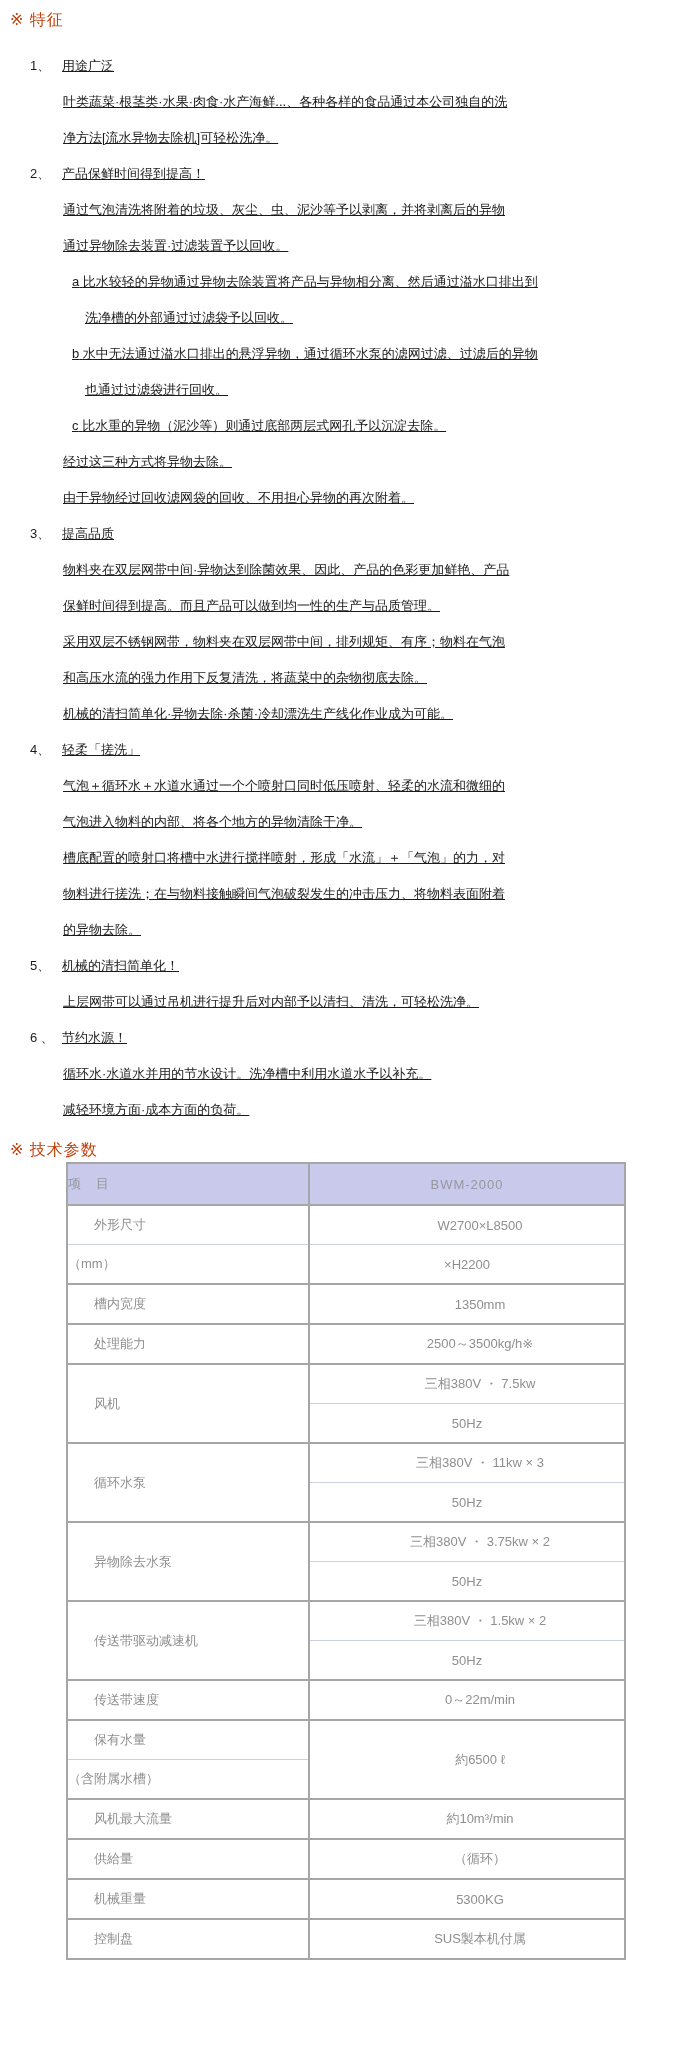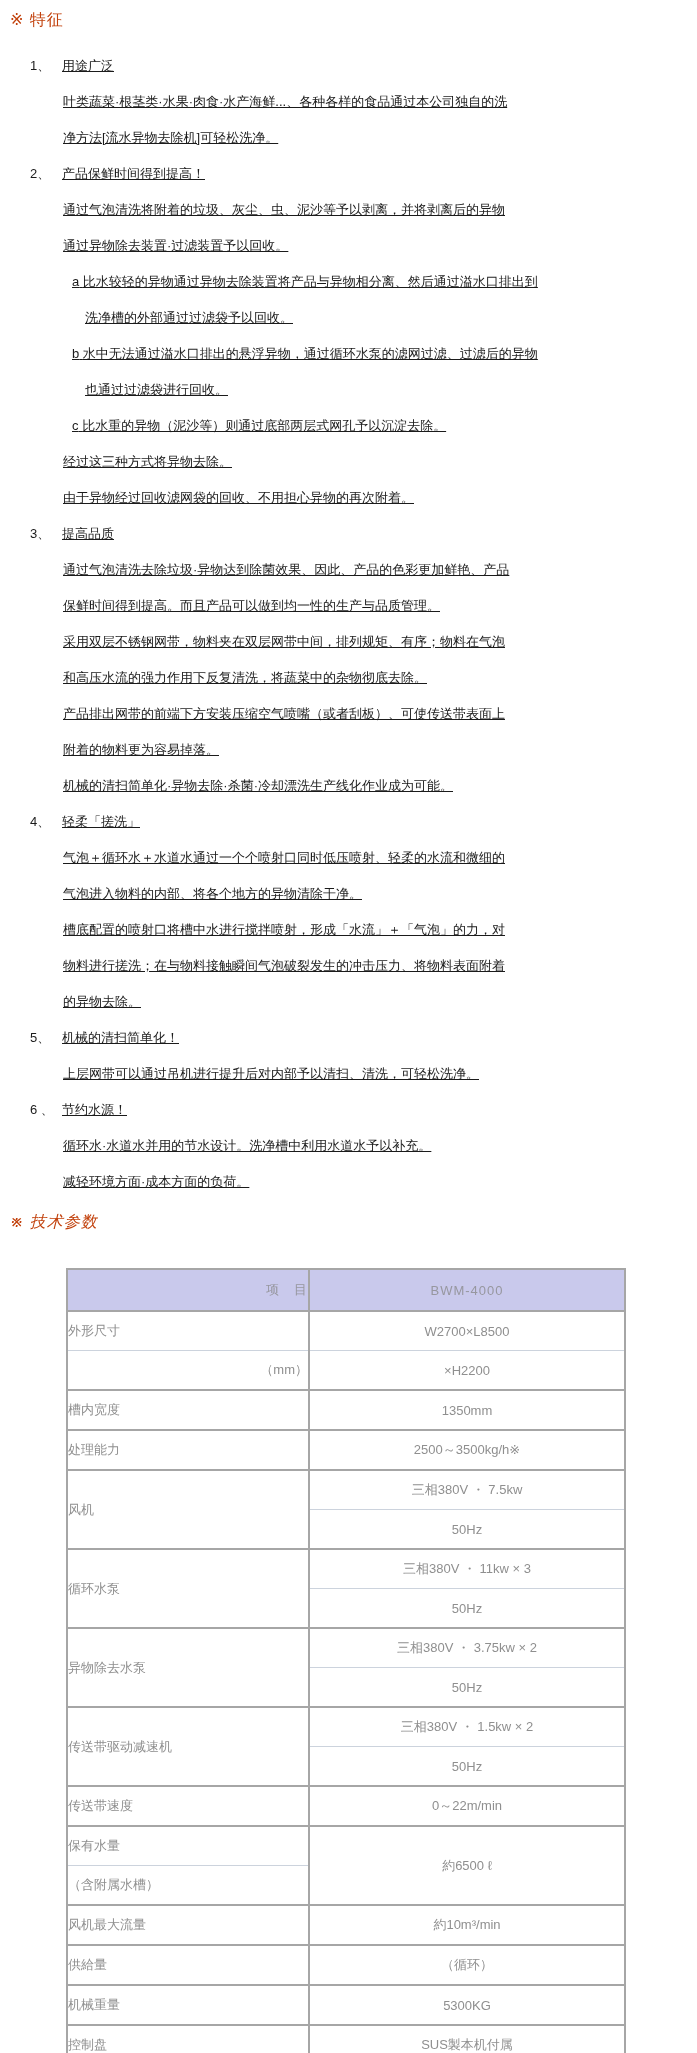--- a/index.html
+++ b/index.html
@@ -15,21 +15,21 @@
 
   
   .sec-heading {
     color: #c2410c;
     font-size: 16px;
     line-height: 24px;
     margin: 0 0 16px 10px;
     font-weight: normal;
     letter-spacing: 1px;
   }
-  .sec-heading.second { margin-top: 10px; margin-bottom: 34px; font-style: italic; }
+  .sec-heading.second { margin-top: 10px; margin-bottom: 0; }
 
   
   .features { font-size: 13px; line-height: 36px; }
   .blk { margin: 0; text-decoration: underline; }
   .blk.item { margin-left: 30px; }
   .blk.item .num { display: inline-block; width: 32px; }
   .blk.para { margin-left: 63px; width: 450px; }
   .blk.sub { margin-left: 72px; width: 462px; padding-left: 13px; text-indent: -13px; }
 
   
@@ -47,28 +47,28 @@
     padding: 0;
     vertical-align: middle;
   }
   td.c1 {
     width: 240px;
     text-align: left;
     padding-left: 14px;
     border-right: 2px solid #a6a6a6;
   }
   td.c2 { text-align: center; }
-  td.center { text-align: right; padding-left: 0; margin-left: 27px; }
+  td.center { text-align: left; padding-left: 0; margin-left: 27px; }
   tr.thead td {
     background: #c9c9ec;
     color: #97979f;
     height: 40px;
     letter-spacing: 1px;
   }
-  tr.g td { border-top: 2px solid #a6a6a6; }
+  tr.g td { border-top: 2px solid #a6a6a6; padding-left: 26px; }
   tr.s td { border-top: 1px solid #ccd3dd; }
 </style>
 </head>
 <body>
 
 <div class="page">
 
   <h2 class="sec-heading">※ 特征</h2>
 
   <div class="features">
@@ -89,23 +89,22 @@
     </div>
     <div class="blk sub">
       <span>c</span> <span>比水重的异物（泥沙等）则通过底部两层式网孔予以沉淀去除。</span>
     </div>
     <p class="blk para">经过这三种方式将异物去除。</p>
     <p class="blk para">由于异物经过回收滤网袋的回收、不用担心异物的再次附着。</p>
 
     <div class="blk item">
       <span class="num">3、</span><span>提高品质</span>
     </div>
-    <p class="blk para">通过气泡清洗去除垃圾·异物达到除菌效果、因此、产品的色彩更加鲜艳、产品保鲜时间得到提高。而且产品可以做到均一性的生产与品质管理。</p>
+    <p class="blk para">物料夹在双层网带中间·异物达到除菌效果、因此、产品的色彩更加鲜艳、产品保鲜时间得到提高。而且产品可以做到均一性的生产与品质管理。</p>
     <p class="blk para">采用双层不锈钢网带，物料夹在双层网带中间，排列规矩、有序；物料在气泡和高压水流的强力作用下反复清洗，将蔬菜中的杂物彻底去除。</p>
-    <p class="blk para">产品排出网带的前端下方安装压缩空气喷嘴（或者刮板）、可使传送带表面上附着的物料更为容易掉落。</p>
     <p class="blk para">机械的清扫简单化·异物去除·杀菌·冷却漂洗生产线化作业成为可能。</p>
 
     <div class="blk item">
       <span class="num">4、</span><span>轻柔「搓洗」</span>
     </div>
     <p class="blk para">气泡＋循环水＋水道水通过一个个喷射口同时低压喷射、轻柔的水流和微细的气泡进入物料的内部、将各个地方的异物清除干净。</p>
     <p class="blk para">槽底配置的喷射口将槽中水进行搅拌喷射，形成「水流」＋「气泡」的力，对物料进行搓洗；在与物料接触瞬间气泡破裂发生的冲击压力、将物料表面附着的异物去除。</p>
 
     <div class="blk item">
       <span class="num">5、</span><span>机械的清扫简单化！</span>
@@ -118,21 +117,21 @@
     <p class="blk para">循环水·水道水并用的节水设计。洗净槽中利用水道水予以补充。</p>
     <p class="blk para">减轻环境方面·成本方面的负荷。</p>
   </div>
 
   <h2 class="sec-heading second">※ 技术参数</h2>
 
   <table class="specs">
     <tbody>
         <tr class="thead">
       <td class="c1 center">项　目</td>
-      <td class="c2">BWM-4000</td>
+      <td class="c2">BWM-2000</td>
     </tr>
 
     <tr class="g">
       <td class="c1">外形尺寸</td>
       <td class="c2">W2700×L8500</td>
     </tr>
     <tr class="s">
       <td class="c1 center">（mm）</td>
       <td class="c2">×H2200</td>
     </tr>

